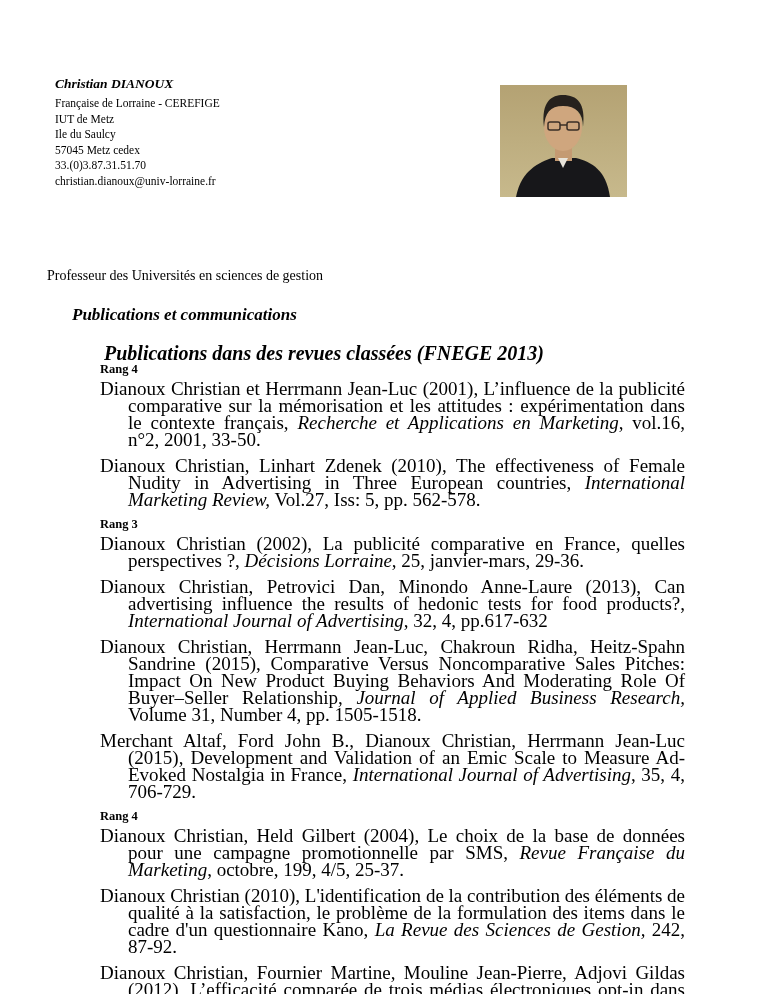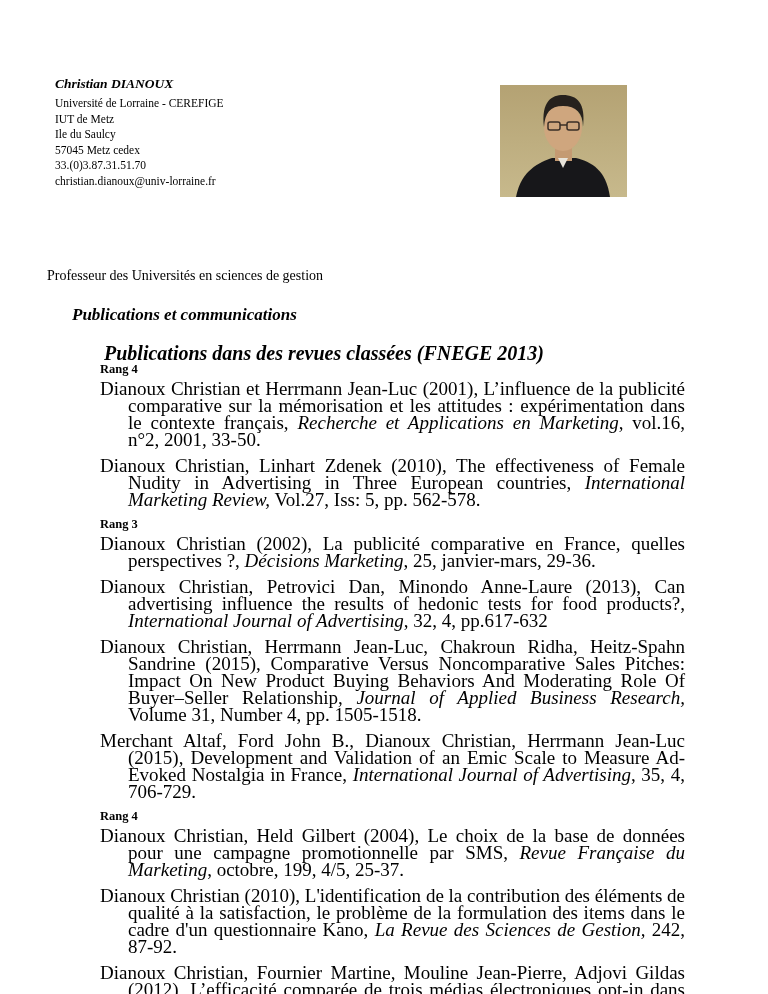--- a/index.html
+++ b/index.html
@@ -81,21 +81,21 @@
   }
   .it { font-style: italic; }
 </style>
 </head>
 <body>
 
 <div class="page">
 
   <div class="header-block">
     <div class="person-name">Christian DIANOUX</div>
-    <div class="addr-line">Université de Lorraine - CEREFIGE</div>
+    <div class="addr-line">Française de Lorraine - CEREFIGE</div>
     <div class="addr-line">IUT de Metz</div>
     <div class="addr-line">Ile du Saulcy</div>
     <div class="addr-line">57045 Metz cedex</div>
     <div class="addr-line">33.(0)3.87.31.51.70</div>
     <div class="addr-line">christian.dianoux@univ-lorraine.fr</div>
   </div>
 
   <div class="photo-frame">
     <svg viewBox="0 0 127 112" xmlns="http://www.w3.org/2000/svg">
       <defs>
@@ -122,21 +122,21 @@
 
   <div class="section-title">Publications et communications</div>
 
   <div class="subsection-title">Publications dans des revues classées (FNEGE 2013)</div>
 
   <div class="publications">
       <div class="rank-label">Rang 4</div>
       <p class="reference"><span>Dianoux Christian et Herrmann Jean-Luc (2001), L’influence de la publicité comparative sur la mémorisation et les attitudes : expérimentation dans le contexte français, </span><span class="it">Recherche et Applications en Marketing</span><span>, vol.16, n°2, 2001, 33-50.</span></p>
       <p class="reference"><span>Dianoux Christian, Linhart Zdenek (2010), The effectiveness of Female Nudity in Advertising in Three European countries, </span><span class="it">International Marketing Review,</span><span> Vol.27, Iss: 5, pp. 562-578.</span></p>
       <div class="rank-label">Rang 3</div>
-      <p class="reference"><span>Dianoux Christian (2002), La publicité comparative en France, quelles perspectives ?, </span><span class="it">Décisions Marketing</span><span>, 25, janvier-mars, 29-36.</span></p>
+      <p class="reference"><span>Dianoux Christian (2002), La publicité comparative en France, quelles perspectives ?, </span><span class="it">Décisions Lorraine</span><span>, 25, janvier-mars, 29-36.</span></p>
       <p class="reference"><span>Dianoux Christian, Petrovici Dan, Minondo Anne-Laure (2013), Can advertising influence the results of hedonic tests for food products?, </span><span class="it">International Journal of Advertising</span><span>, 32, 4, pp.617-632</span></p>
       <p class="reference"><span>Dianoux Christian, Herrmann Jean-Luc, Chakroun Ridha, Heitz-Spahn Sandrine (2015), Comparative Versus Noncomparative Sales Pitches: Impact On New Product Buying Behaviors And Moderating Role Of Buyer–Seller Relationship, </span><span class="it">Journal of Applied Business Research,</span><span> Volume 31, Number 4, pp. 1505-1518.</span></p>
       <p class="reference"><span>Merchant Altaf, Ford John B., Dianoux Christian, Herrmann Jean-Luc (2015), Development and Validation of an Emic Scale to Measure Ad-Evoked Nostalgia in France, </span><span class="it">International Journal of Advertising</span><span>, 35, 4, 706-729.</span></p>
       <div class="rank-label">Rang 4</div>
       <p class="reference"><span>Dianoux Christian, Held Gilbert (2004), Le choix de la base de données pour une campagne promotionnelle par SMS, </span><span class="it">Revue Française du Marketing</span><span>, octobre, 199, 4/5, 25-37.</span></p>
       <p class="reference"><span>Dianoux Christian (2010), L'identification de la contribution des éléments de qualité à la satisfaction, le problème de la formulation des items dans le cadre d'un questionnaire Kano, </span><span class="it">La Revue des Sciences de Gestion,</span><span> 242, 87-92.</span></p>
       <p class="reference"><span>Dianoux Christian, Fournier Martine, Mouline Jean-Pierre, Adjovi Gildas (2012), L’efficacité comparée de trois médias électroniques opt-in dans le cadre d’une campagne</span></p>
     </div>
 
 </div>

